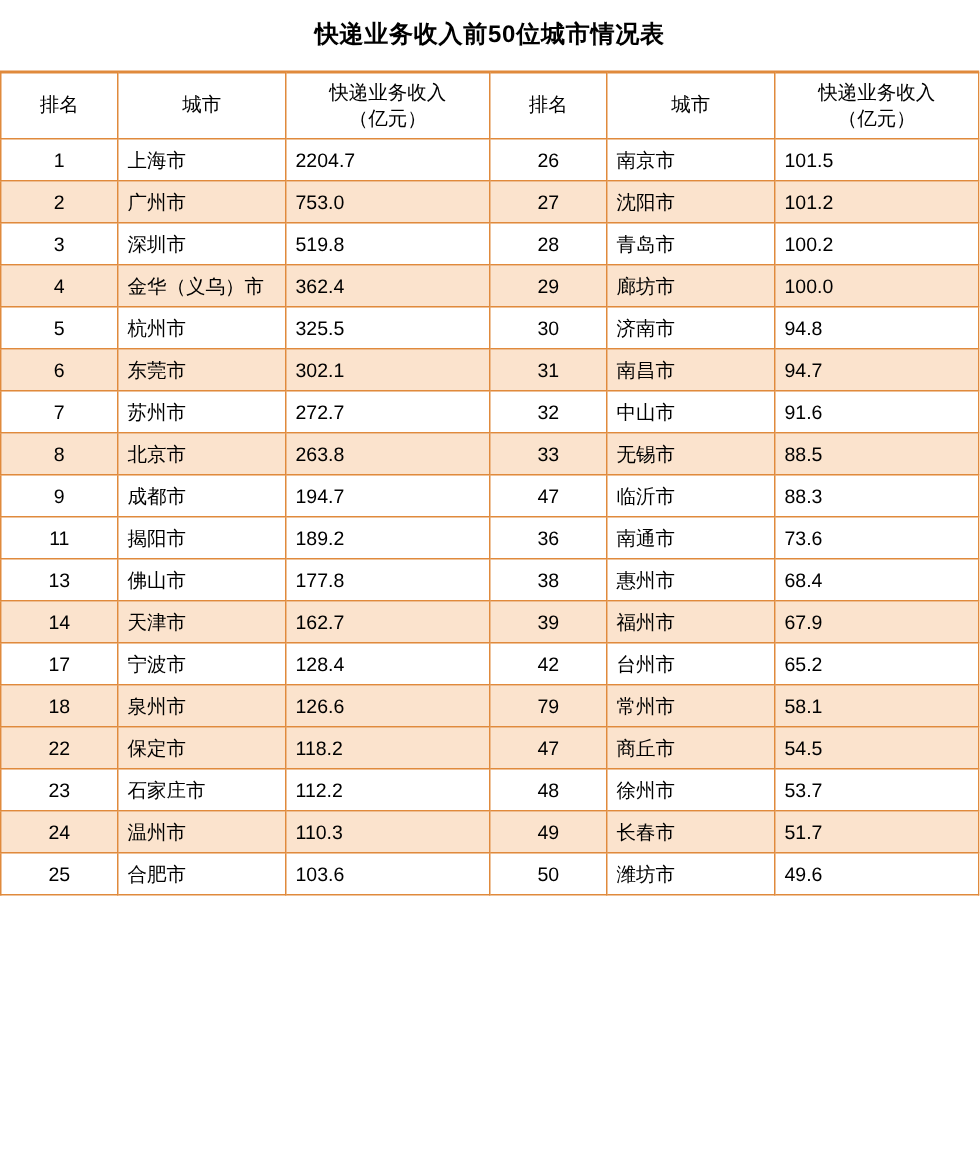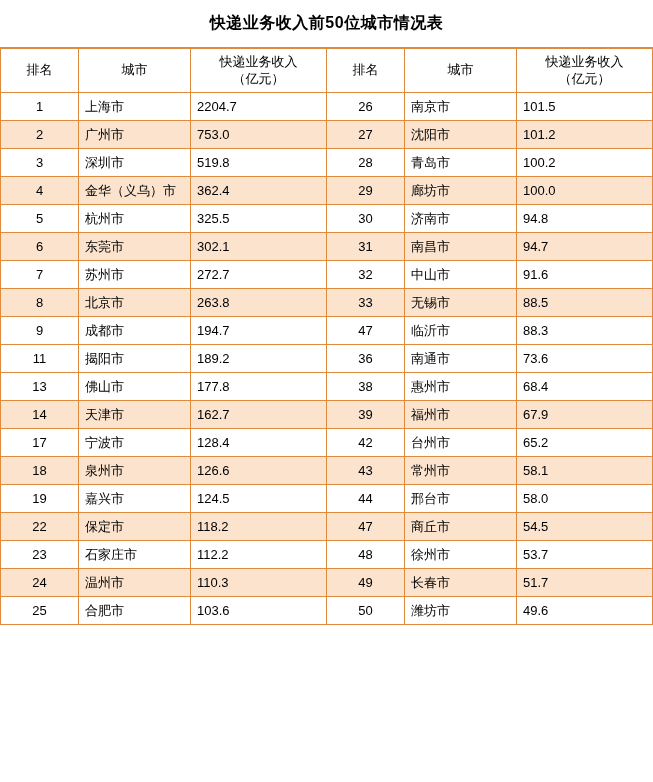--- a/index.html
+++ b/index.html
@@ -203,31 +203,23 @@
           <td class="city">宁波市</td>
           <td class="val">128.4</td>
           <td class="rank">42</td>
           <td class="city">台州市</td>
           <td class="val">65.2</td>
         </tr>
         <tr class="even">
           <td class="rank">18</td>
           <td class="city">泉州市</td>
           <td class="val">126.6</td>
-          <td class="rank">43</td>
+          <td class="rank">79</td>
           <td class="city">常州市</td>
           <td class="val">58.1</td>
-        </tr>
-        <tr class="odd">
-          <td class="rank">19</td>
-          <td class="city">嘉兴市</td>
-          <td class="val">124.5</td>
-          <td class="rank">44</td>
-          <td class="city">邢台市</td>
-          <td class="val">58.0</td>
         </tr>
         <tr class="even">
           <td class="rank">22</td>
           <td class="city">保定市</td>
           <td class="val">118.2</td>
           <td class="rank">47</td>
           <td class="city">商丘市</td>
           <td class="val">54.5</td>
         </tr>
         <tr class="odd">

